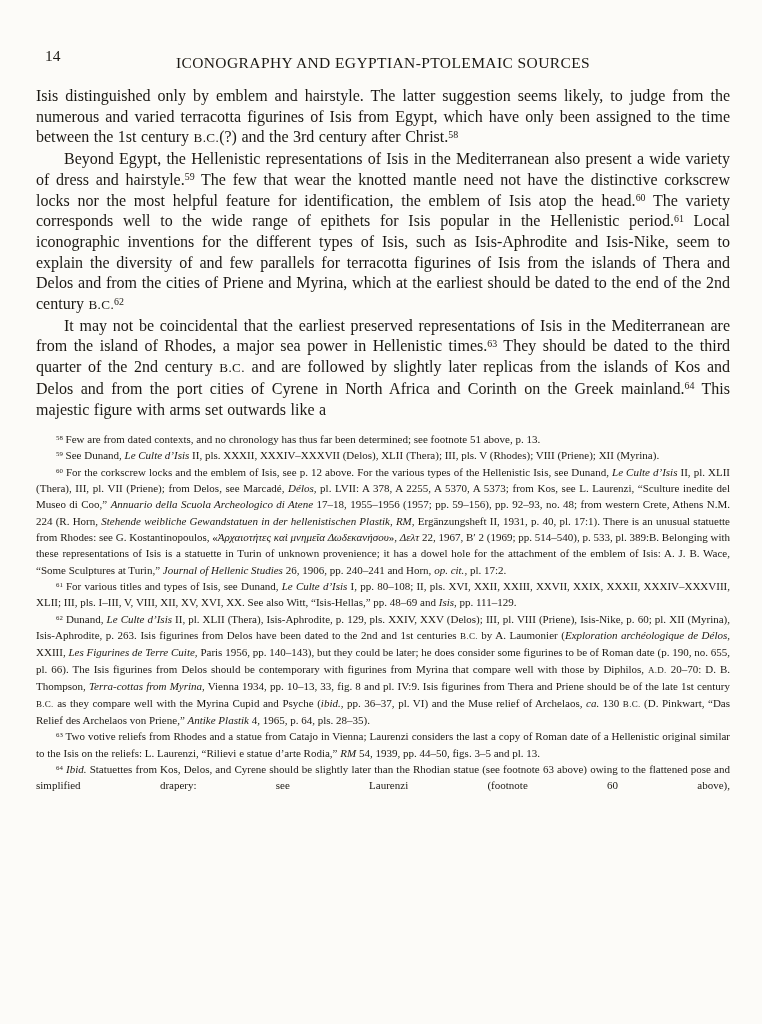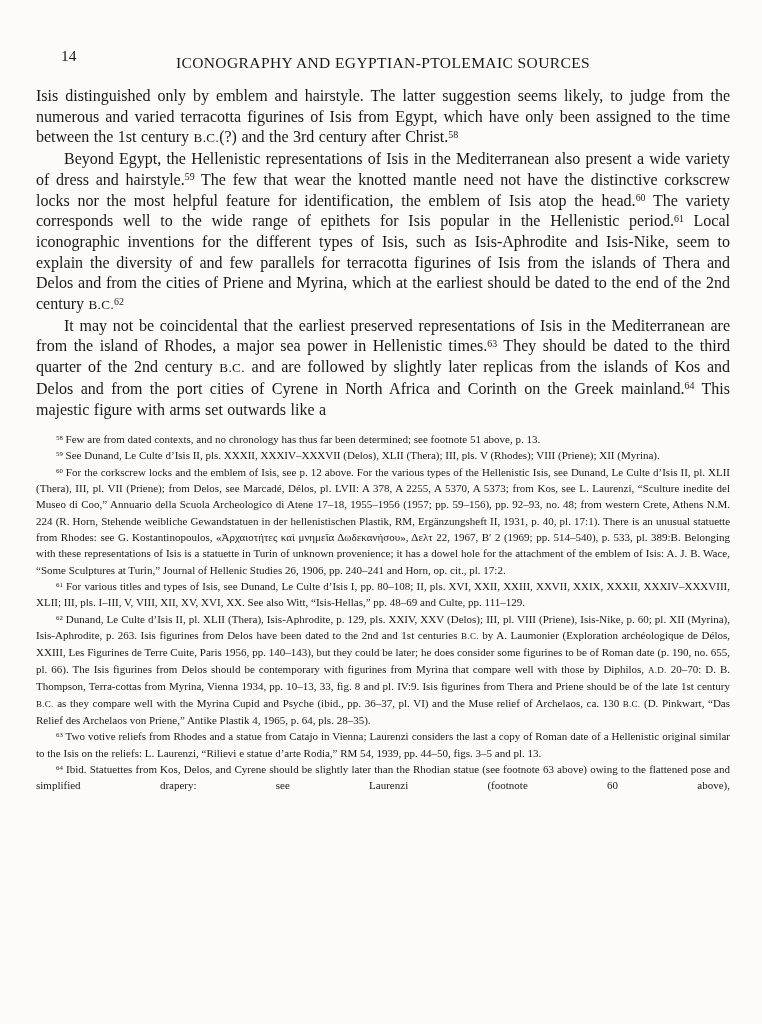--- a/index.html
+++ b/index.html
@@ -26,21 +26,21 @@
   }
   .running-head {
     position: absolute;
     top: 46px;
     left: 36px;
     right: 32px;
     height: 20px;
   }
   .page-num {
     position: absolute;
-    left: 25px;
+    left: 9px;
     top: 1px;
     font-size: 15.5px;
   }
   .head-title {
     margin: 8px;
     font-size: 15.5px;
     font-weight: normal;
     text-align: center;
     letter-spacing: 0.4px;
     white-space: nowrap;
@@ -69,21 +69,21 @@
   .fn { margin: 0; text-indent: 20px; }
   .fn.cont { text-align-last: justify; }
   sup.sup {
     font-size: 0.62em;
     line-height: 0;
     position: relative;
     top: -0.45em;
     vertical-align: baseline;
     letter-spacing: 0;
   }
-  .i { }
+  .i { font-style: italic; }
   .sc { font-size: 0.82em; letter-spacing: 0.03em; }
 </style>
 </head>
 <body>
 
 <div class="page">
 
   <header class="running-head">
     <span class="page-num">14</span>
     <h1 class="head-title">ICONOGRAPHY AND EGYPTIAN-PTOLEMAIC SOURCES</h1>
@@ -92,19 +92,19 @@
   <main class="body-text">
     <p class="para no-indent">Isis distinguished only by emblem and hairstyle. The latter suggestion seems likely, to judge from the numerous and varied terracotta figurines of Isis from Egypt, which have only been assigned to the time between the 1st century <span class="sc">B.C.</span>(?) and the 3rd century after Christ.<sup class="sup">58</sup></p>
     <p class="para indent">Beyond Egypt, the Hellenistic representations of Isis in the Mediterranean also present a wide variety of dress and hairstyle.<sup class="sup">59</sup> The few that wear the knotted mantle need not have the distinctive corkscrew locks nor the most helpful feature for identification, the emblem of Isis atop the head.<sup class="sup">60</sup> The variety corresponds well to the wide range of epithets for Isis popular in the Hellenistic period.<sup class="sup">61</sup> Local iconographic inventions for the different types of Isis, such as Isis-Aphrodite and Isis-Nike, seem to explain the diversity of and few parallels for terracotta figurines of Isis from the islands of Thera and Delos and from the cities of Priene and Myrina, which at the earliest should be dated to the end of the 2nd century <span class="sc">B.C.</span><sup class="sup">62</sup></p>
     <p class="para indent">It may not be coincidental that the earliest preserved representations of Isis in the Mediterranean are from the island of Rhodes, a major sea power in Hellenistic times.<sup class="sup">63</sup> They should be dated to the third quarter of the 2nd century <span class="sc">B.C.</span> and are followed by slightly later replicas from the islands of Kos and Delos and from the port cities of Cyrene in North Africa and Corinth on the Greek mainland.<sup class="sup">64</sup> This majestic figure with arms set outwards like a</p>
   </main>
 
   <section class="footnotes">
     <p class="fn"><sup class="sup">58</sup> Few are from dated contexts, and no chronology has thus far been determined; see footnote 51 above, p. 13.</p>
     <p class="fn"><sup class="sup">59</sup> See Dunand, <span class="i">Le Culte d’Isis</span> II, pls. XXXII, XXXIV–XXXVII (Delos), XLII (Thera); III, pls. V (Rhodes); VIII (Priene); XII (Myrina).</p>
     <p class="fn"><sup class="sup">60</sup> For the corkscrew locks and the emblem of Isis, see p. 12 above. For the various types of the Hellenistic Isis, see Dunand, <span class="i">Le Culte d’Isis</span> II, pl. XLII (Thera), III, pl. VII (Priene); from Delos, see Marcadé, <span class="i">Délos</span>, pl. LVII: A 378, A 2255, A 5370, A 5373; from Kos, see L. Laurenzi, “Sculture inedite del Museo di Coo,” <span class="i">Annuario della Scuola Archeologico di Atene</span> 17–18, 1955–1956 (1957; pp. 59–156), pp. 92–93, no. 48; from western Crete, Athens N.M. 224 (R. Horn, <span class="i">Stehende weibliche Gewandstatuen in der hellenistischen Plastik</span>, <span class="i">RM</span>, Ergänzungsheft II, 1931, p. 40, pl. 17:1). There is an unusual statuette from Rhodes: see G. Kostantinopoulos, «<span class="i">Ἀρχαιοτήτες καὶ μνημεῖα Δωδεκανήσου</span>», <span class="i">Δελτ</span> 22, 1967, Β′ 2 (1969; pp. 514–540), p. 533, pl. 389:B. Belonging with these representations of Isis is a statuette in Turin of unknown provenience; it has a dowel hole for the attachment of the emblem of Isis: A. J. B. Wace, “Some Sculptures at Turin,” <span class="i">Journal of Hellenic Studies</span> 26, 1906, pp. 240–241 and Horn, <span class="i">op. cit.</span>, pl. 17:2.</p>
-    <p class="fn"><sup class="sup">61</sup> For various titles and types of Isis, see Dunand, <span class="i">Le Culte d’Isis</span> I, pp. 80–108; II, pls. XVI, XXII, XXIII, XXVII, XXIX, XXXII, XXXIV–XXXVIII, XLII; III, pls. I–III, V, VIII, XII, XV, XVI, XX. See also Witt, “Isis-Hellas,” pp. 48–69 and <span class="i">Culte</span>, pp. 111–129.</p>
+    <p class="fn"><sup class="sup">61</sup> For various titles and types of Isis, see Dunand, <span class="i">Le Culte d’Isis</span> I, pp. 80–108; II, pls. XVI, XXII, XXIII, XXVII, XXIX, XXXII, XXXIV–XXXVIII, XLII; III, pls. I–III, V, VIII, XII, XV, XVI, XX. See also Witt, “Isis-Hellas,” pp. 48–69 and <span class="i">Isis</span>, pp. 111–129.</p>
     <p class="fn"><sup class="sup">62</sup> Dunand, <span class="i">Le Culte d’Isis</span> II, pl. XLII (Thera), Isis-Aphrodite, p. 129, pls. XXIV, XXV (Delos); III, pl. VIII (Priene), Isis-Nike, p. 60; pl. XII (Myrina), Isis-Aphrodite, p. 263. Isis figurines from Delos have been dated to the 2nd and 1st centuries <span class="sc">B.C.</span> by A. Laumonier (<span class="i">Exploration archéologique de Délos</span>, XXIII, <span class="i">Les Figurines de Terre Cuite</span>, Paris 1956, pp. 140–143), but they could be later; he does consider some figurines to be of Roman date (p. 190, no. 655, pl. 66). The Isis figurines from Delos should be contemporary with figurines from Myrina that compare well with those by Diphilos, <span class="sc">A.D.</span> 20–70: D. B. Thompson, <span class="i">Terra-cottas from Myrina</span>, Vienna 1934, pp. 10–13, 33, fig. 8 and pl. IV:9. Isis figurines from Thera and Priene should be of the late 1st century <span class="sc">B.C.</span> as they compare well with the Myrina Cupid and Psyche (<span class="i">ibid.</span>, pp. 36–37, pl. VI) and the Muse relief of Archelaos, <span class="i">ca.</span> 130 <span class="sc">B.C.</span> (D. Pinkwart, “Das Relief des Archelaos von Priene,” <span class="i">Antike Plastik</span> 4, 1965, p. 64, pls. 28–35).</p>
     <p class="fn"><sup class="sup">63</sup> Two votive reliefs from Rhodes and a statue from Catajo in Vienna; Laurenzi considers the last a copy of Roman date of a Hellenistic original similar to the Isis on the reliefs: L. Laurenzi, “Rilievi e statue d’arte Rodia,” <span class="i">RM</span> 54, 1939, pp. 44–50, figs. 3–5 and pl. 13.</p>
     <p class="fn cont"><sup class="sup">64</sup> <span class="i">Ibid.</span> Statuettes from Kos, Delos, and Cyrene should be slightly later than the Rhodian statue (see footnote 63 above) owing to the flattened pose and simplified drapery: see Laurenzi (footnote 60 above),</p>
   </section>
 
 </div>
 
 </body></html>

